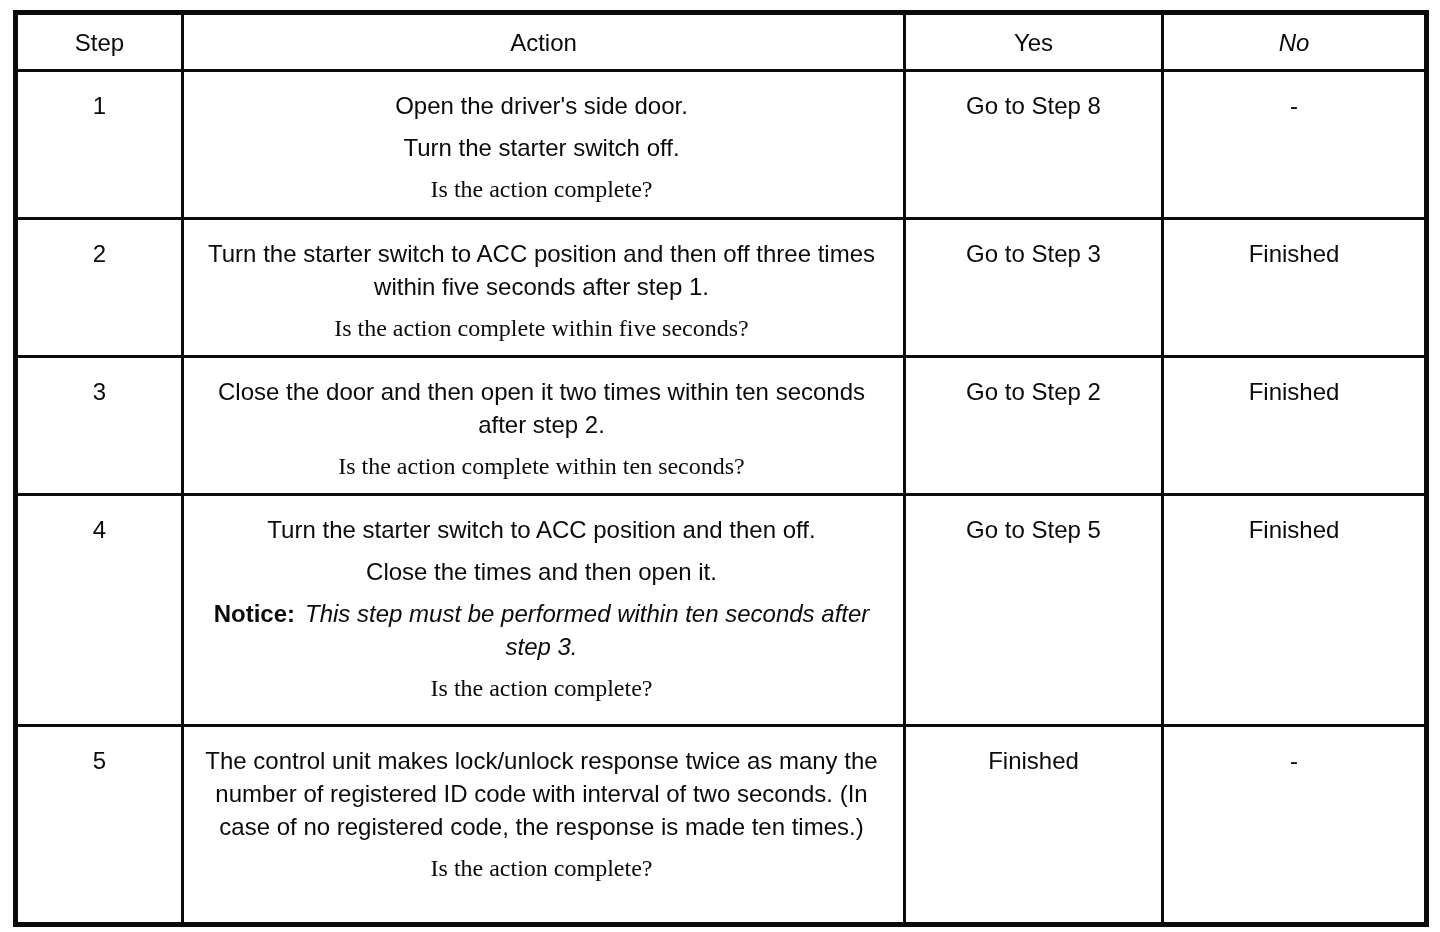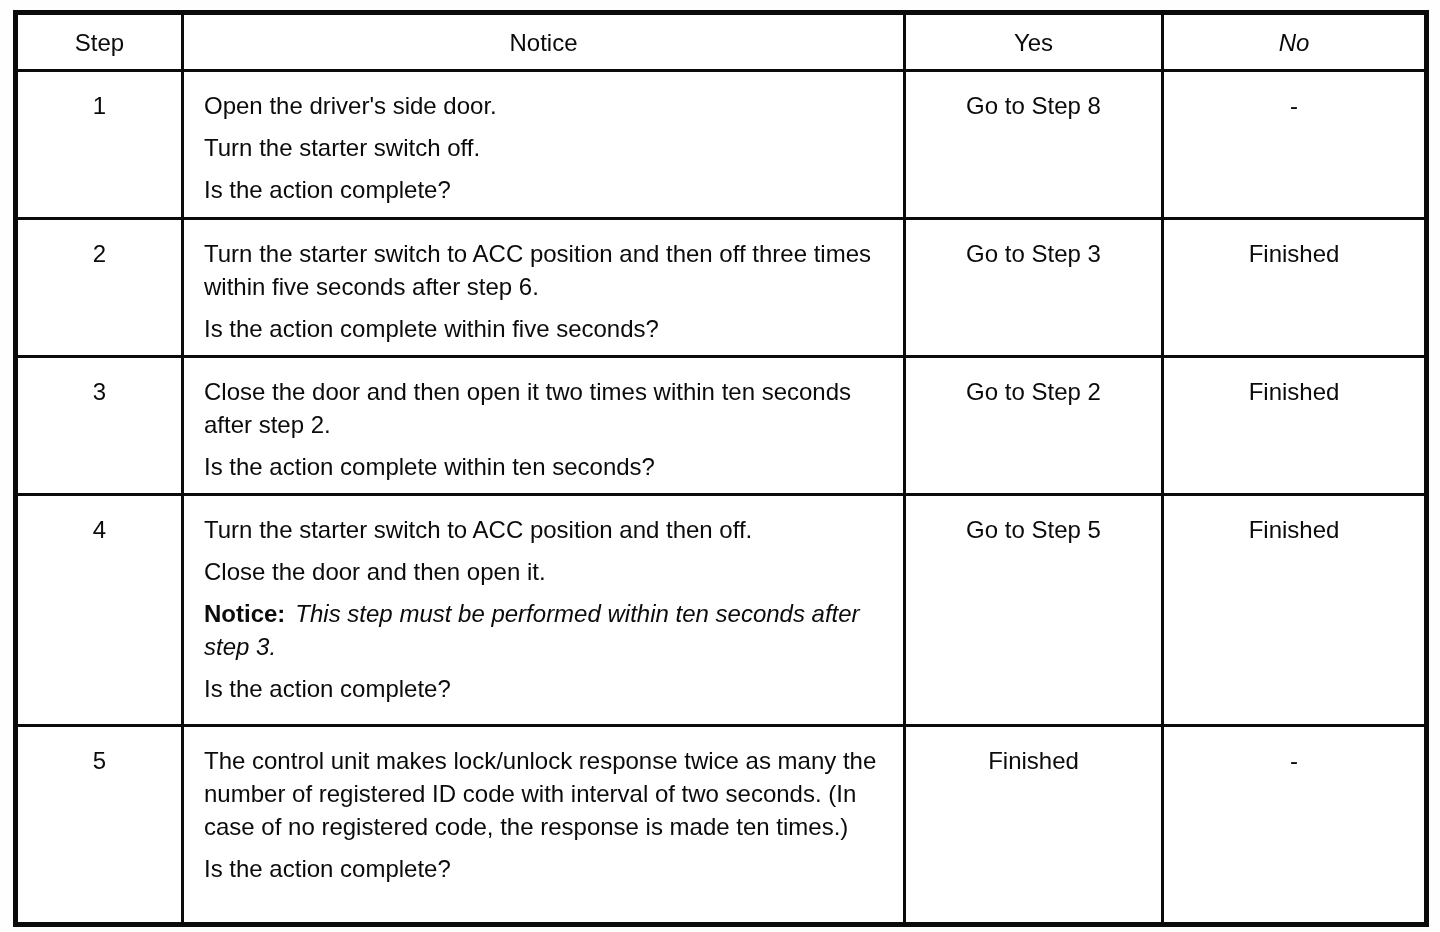--- a/index.html
+++ b/index.html
@@ -41,28 +41,29 @@
     font-weight: 400;
     text-align: center;
     vertical-align: middle;
     padding: 4px;
   }
   td.step-cell, td.yes-cell, td.no-cell {
     text-align: center;
     padding-top: 17px;
   }
   td.action-cell {
-    text-align: left;
+    text-align: center;
     padding: 17px 24px 10px 20px;
   }
   td.action-cell p {
     margin: 0 0 9px 0;
   }
   td.action-cell p:last-child {
     margin-bottom: 0;
+    font-family: Liberation Serif, serif;
   }
   .notice-label {
     font-weight: 700;
     padding-right: 10px;
   }
   .notice-text {
     font-style: italic;
   }
   tr.row-1 { height: 148px; }
   tr.row-2 { height: 134px; }
@@ -71,59 +72,59 @@
   tr.row-5 { height: 199px; }
 </style>
 </head>
 <body>
 
 <div class="page">
   <table class="proc">
     <thead>
       <tr>
         <th class="col-step">Step</th>
-        <th class="col-action">Notice</th>
+        <th class="col-action">Action</th>
         <th class="col-yes">Yes</th>
         <th class="col-no">No</th>
       </tr>
     </thead>
     <tbody>
       <tr class="row-1">
         <td class="step-cell">1</td>
         <td class="action-cell">
           <p>Open the driver's side door.</p>
           <p>Turn the starter switch off.</p>
           <p>Is the action complete?</p>
         </td>
         <td class="yes-cell">Go to Step 8</td>
         <td class="no-cell">-</td>
       </tr>
       <tr class="row-2">
         <td class="step-cell">2</td>
         <td class="action-cell">
-          <p>Turn the starter switch to ACC position and then off three times within five seconds after step 6.</p>
+          <p>Turn the starter switch to ACC position and then off three times within five seconds after step 1.</p>
           <p>Is the action complete within five seconds?</p>
         </td>
         <td class="yes-cell">Go to Step 3</td>
         <td class="no-cell">Finished</td>
       </tr>
       <tr class="row-3">
         <td class="step-cell">3</td>
         <td class="action-cell">
           <p>Close the door and then open it two times within ten seconds after step 2.</p>
           <p>Is the action complete within ten seconds?</p>
         </td>
         <td class="yes-cell">Go to Step 2</td>
         <td class="no-cell">Finished</td>
       </tr>
       <tr class="row-4">
         <td class="step-cell">4</td>
         <td class="action-cell">
           <p>Turn the starter switch to ACC position and then off.</p>
-          <p>Close the door and then open it.</p>
+          <p>Close the times and then open it.</p>
           <p><span class="notice-label">Notice:</span><span class="notice-text">This step must be performed within ten seconds after step 3.</span></p>
           <p>Is the action complete?</p>
         </td>
         <td class="yes-cell">Go to Step 5</td>
         <td class="no-cell">Finished</td>
       </tr>
       <tr class="row-5">
         <td class="step-cell">5</td>
         <td class="action-cell">
           <p>The control unit makes lock/unlock response twice as many the number of registered ID code with interval of two seconds.  (In case of no registered code, the response is made ten times.)</p>

